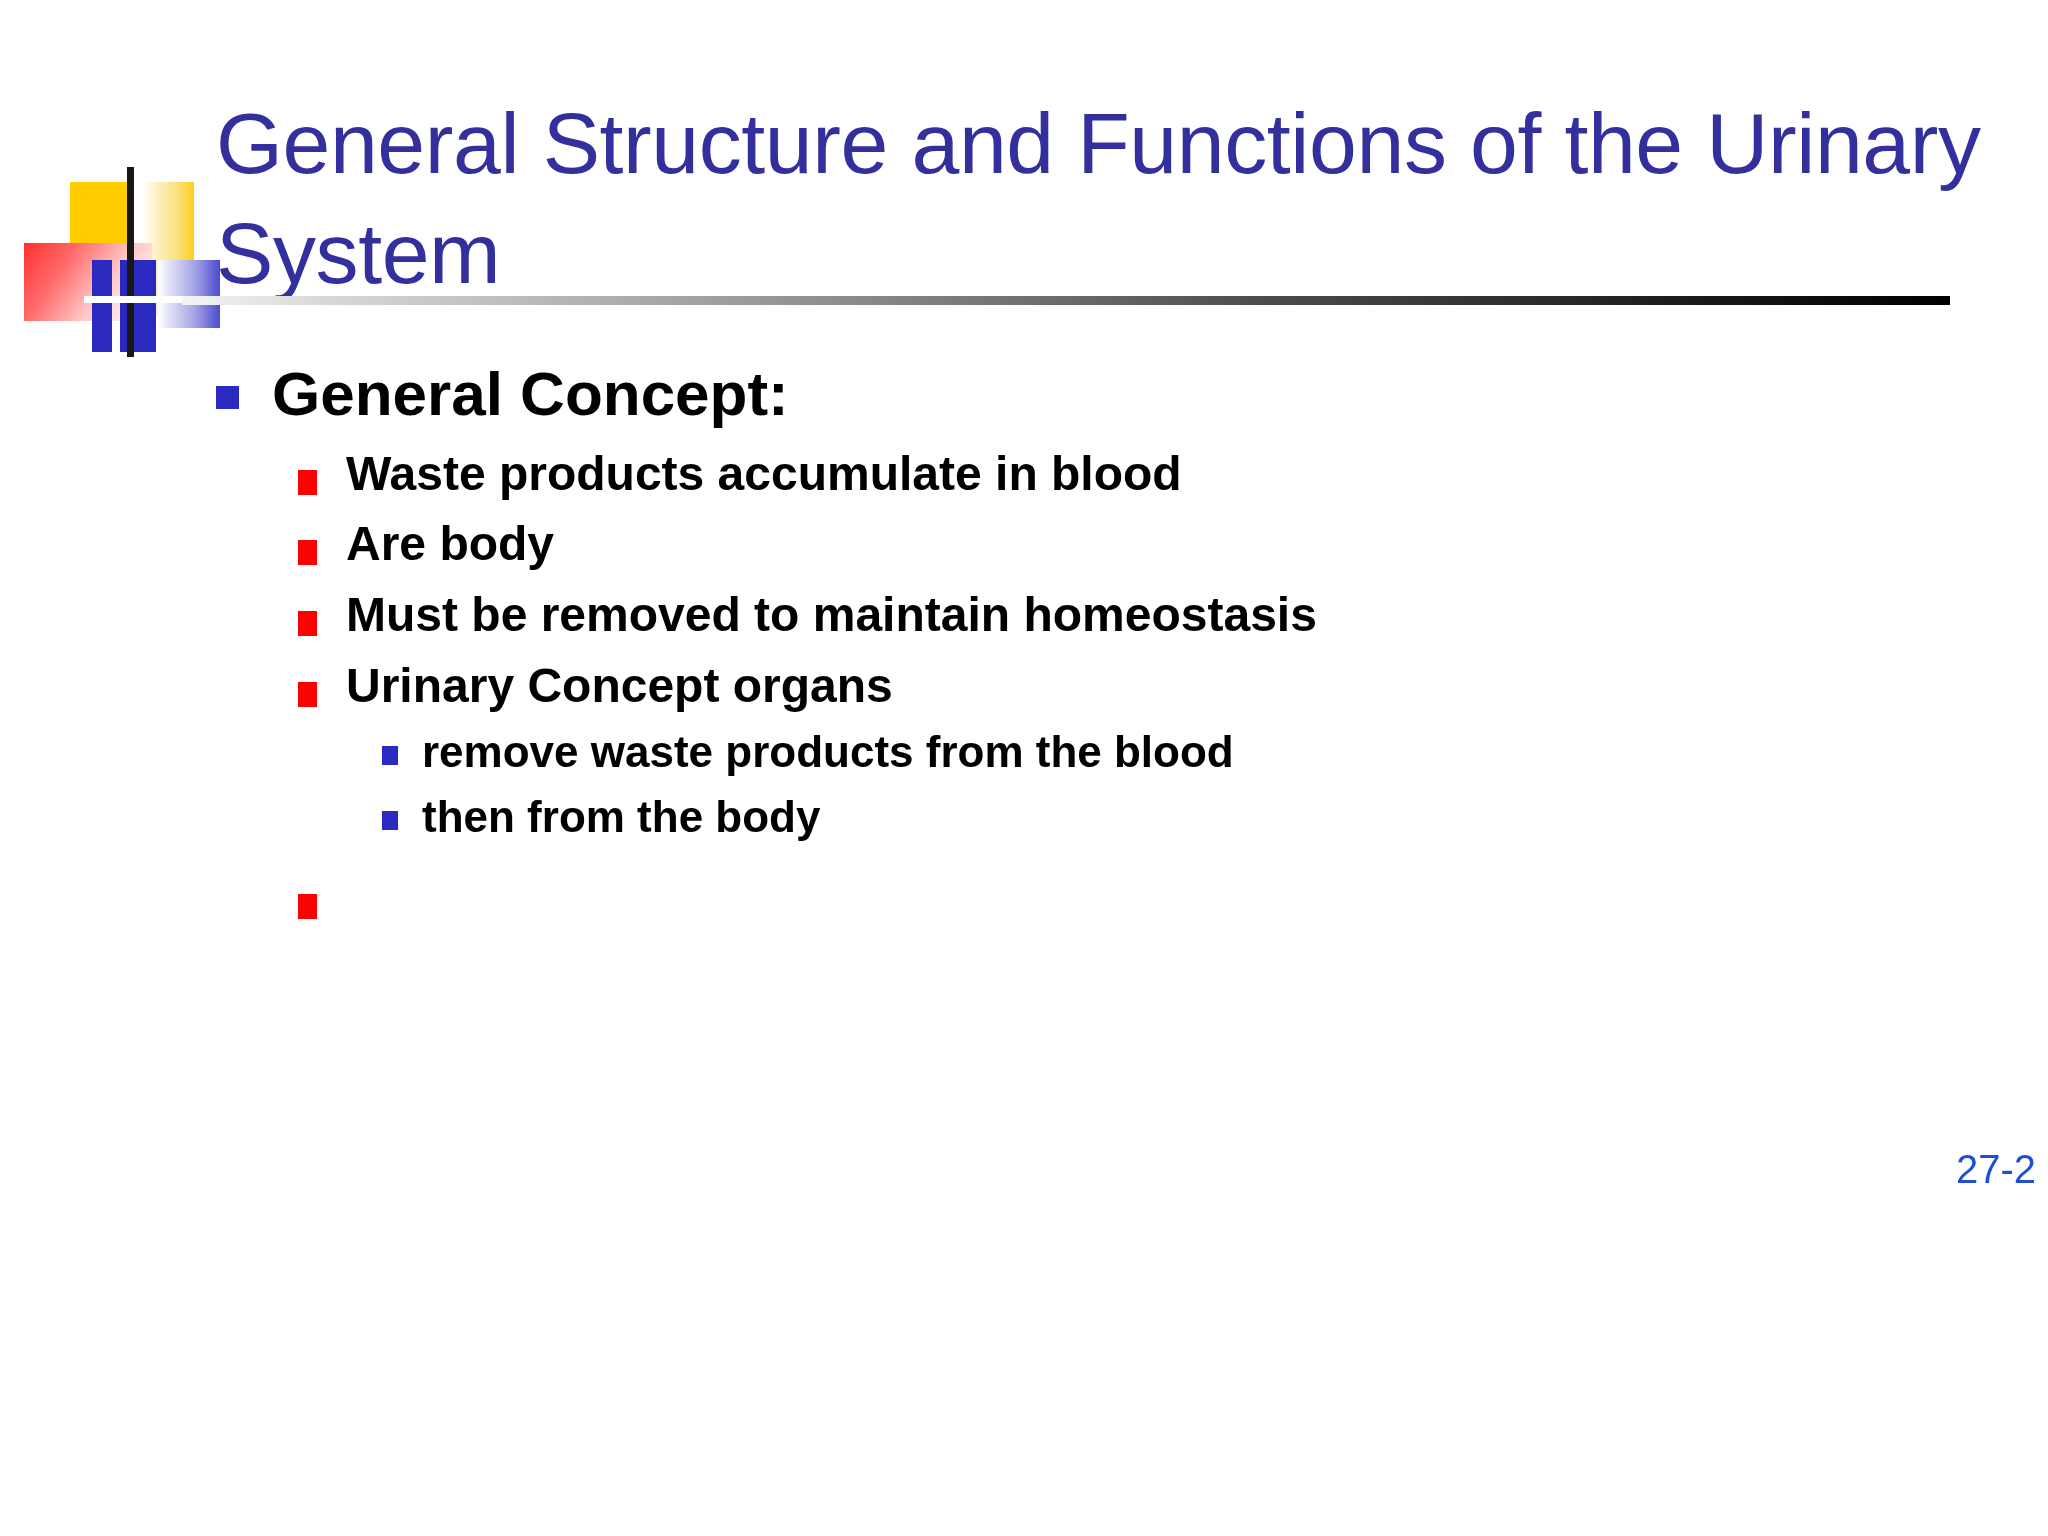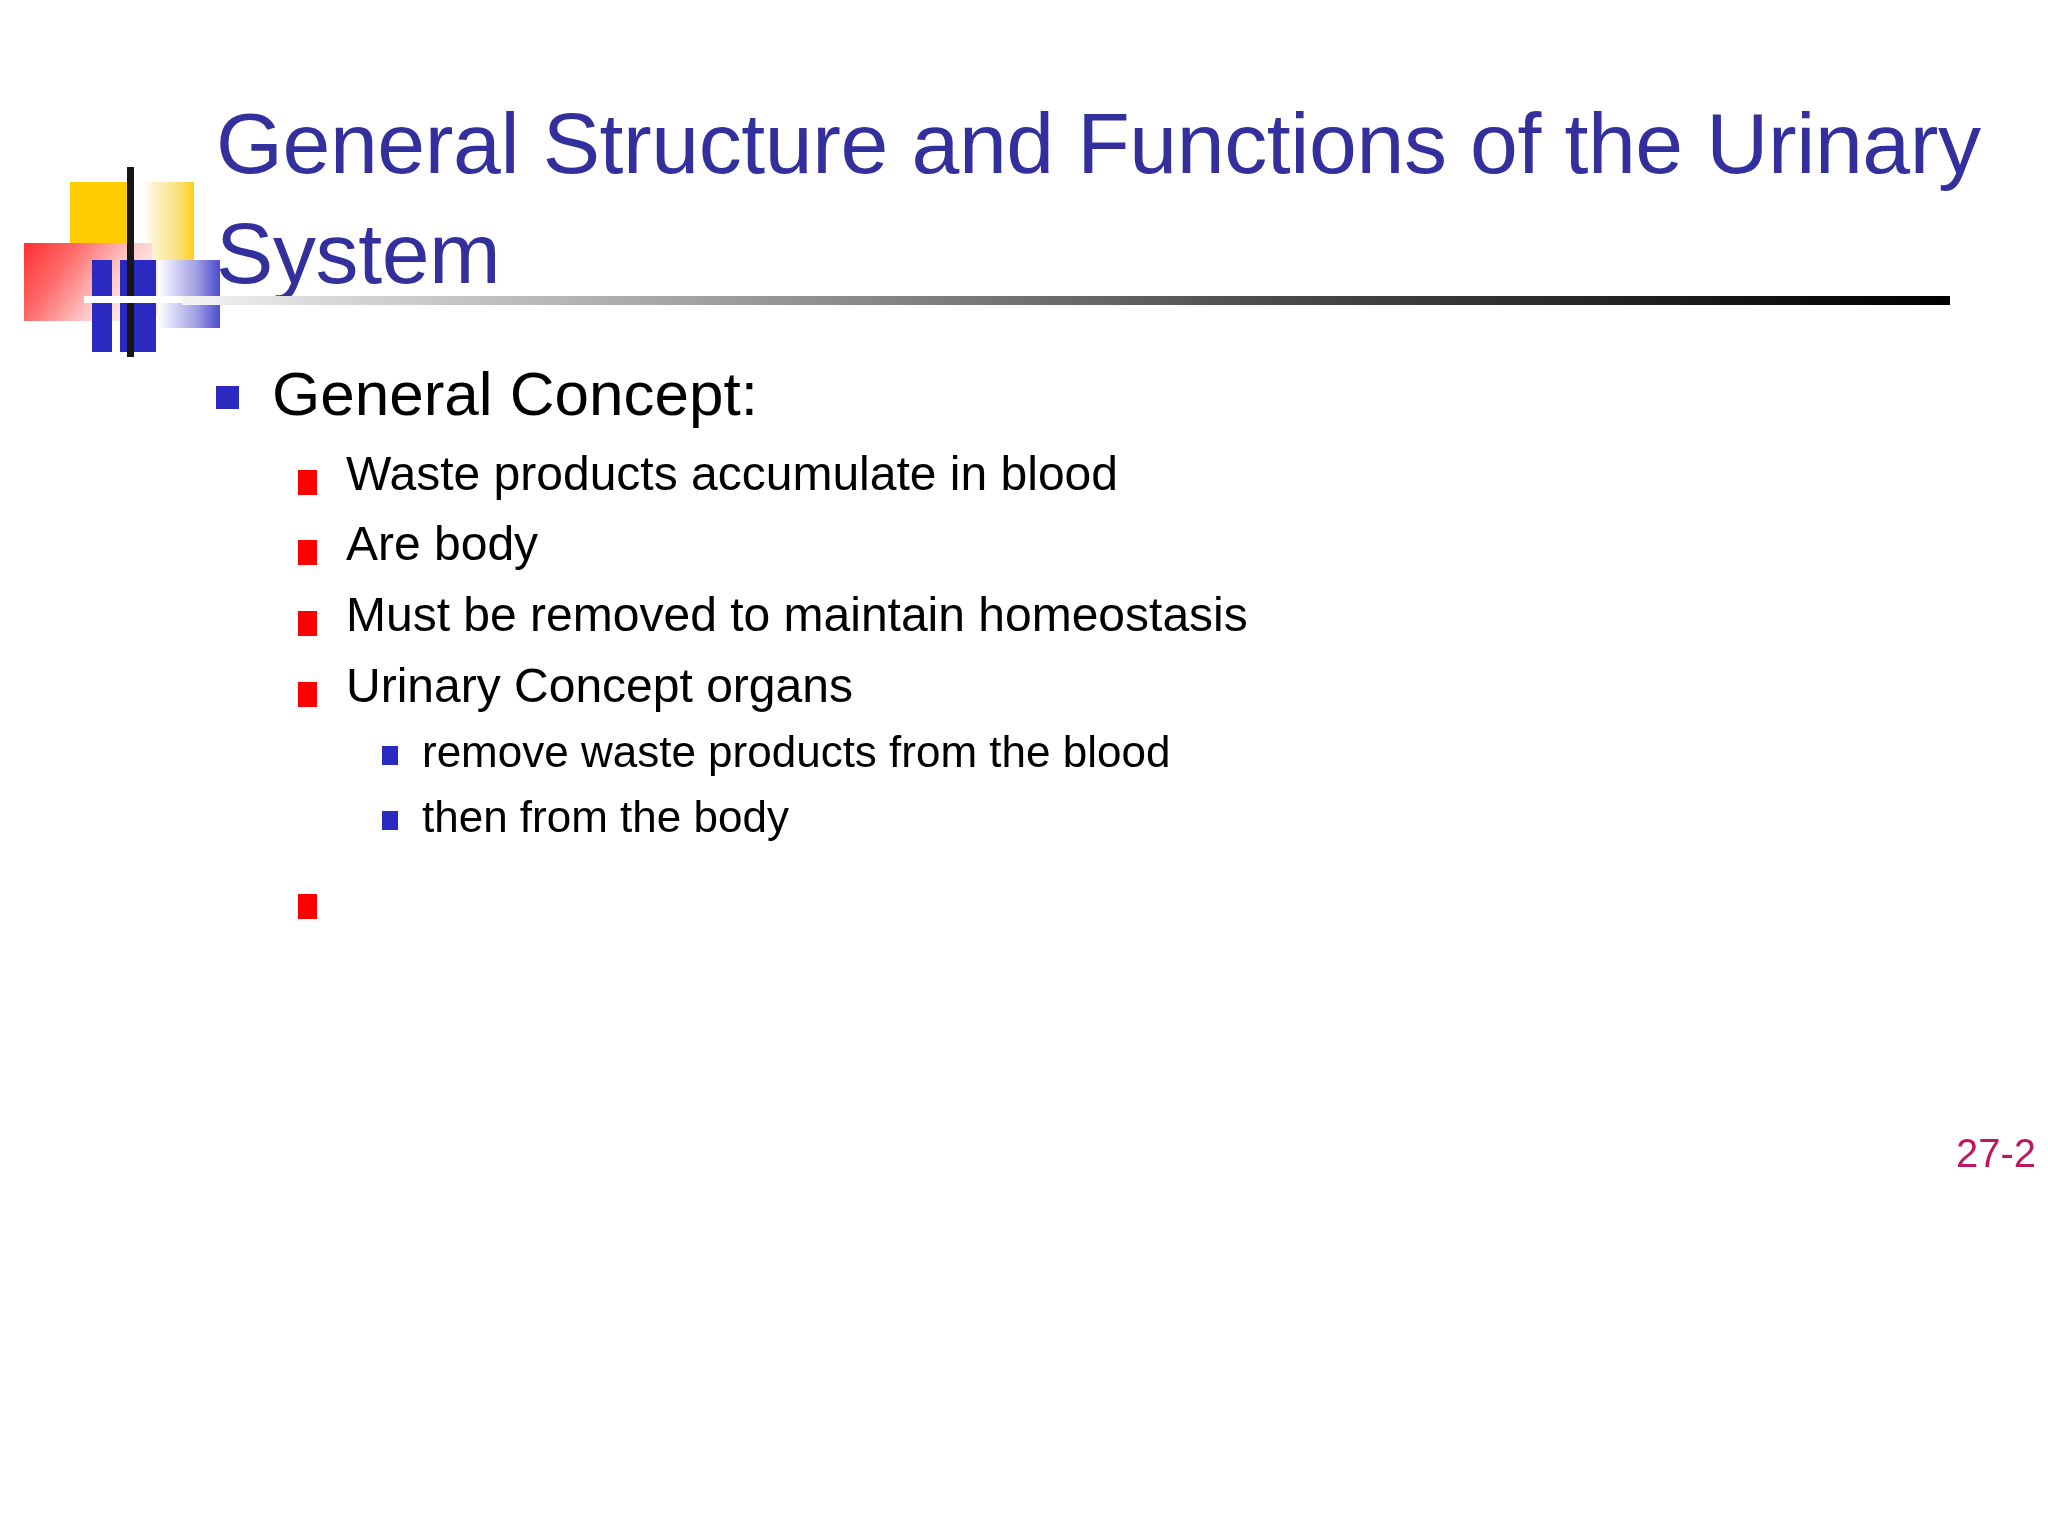--- a/index.html
+++ b/index.html
@@ -115,20 +115,21 @@
     height: 9px;
     background: linear-gradient(90deg, #f4f4f4 0%, #d8d8d8 8%, #9a9a9a 32%, #4a4a4a 62%, #151515 88%, #000000 100%);
   }
 
   
   .body {
     position: absolute;
     left: 216px;
     top: 348px;
     width: 1760px;
+    font-weight: bold;
   }
 
   .bullet-row {
     display: flex;
     align-items: flex-start;
   }
 
   .marker {
     flex: 0 0 auto;
     display: inline-block;
@@ -166,23 +167,23 @@
     line-height: 1.2;
     color: #000000;
   }
 
   .btext { white-space: pre-line; }
 
   
   .page-number {
     position: absolute;
     right: 56px;
-    bottom: 44px;
+    bottom: 28px;
     font-size: 40px;
-    color: #be185d;
+    color: #1d4ed8;
   }
 </style>
 </head>
 <body>
 
 <div id="slide">
 
   <div class="deco">
     <div class="deco-rect deco-yellow-solid"></div>
     <div class="deco-rect deco-yellow-grad"></div>

